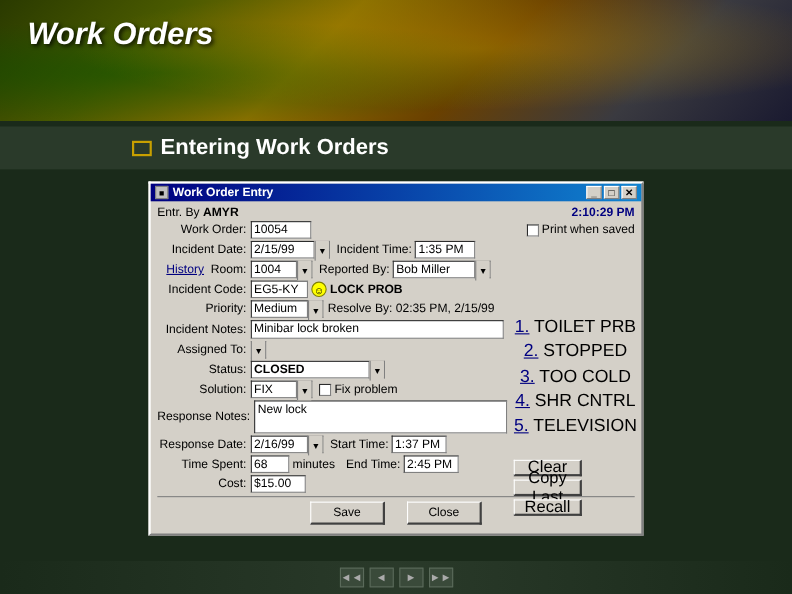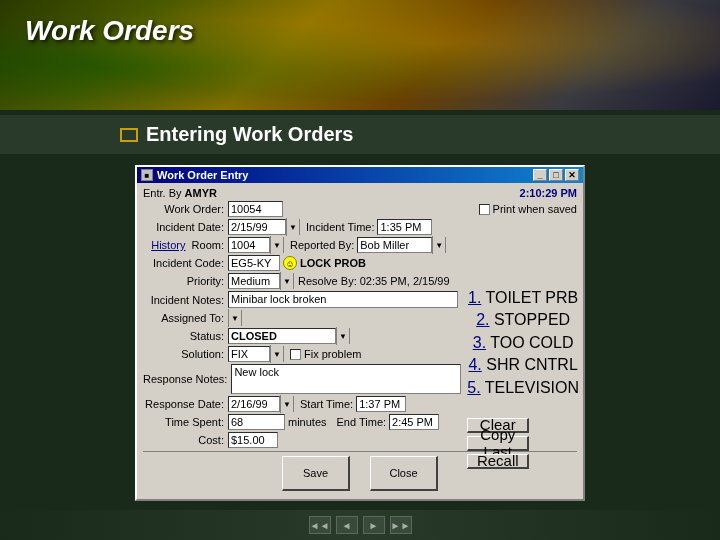--- a/index.html
+++ b/index.html
@@ -180,21 +180,20 @@
       border: 1px inset #808080;
       background: white;
       height: 16px;
       font-size: 11px;
       padding: 0 2px;
       font-family: Arial, sans-serif;
     }
     .select-wrapper {
       position: relative;
       display: inline-flex;
-      align-items: center;
     }
     .select-wrapper::after {
       content: '▼';
       position: absolute;
       right: 1px;
       font-size: 8px;
       pointer-events: none;
       background: #d4d0c8;
       border-left: 1px solid #808080;
       padding: 2px 2px;
@@ -245,21 +244,21 @@
     .bottom-btns {
       display: flex;
       justify-content: center;
       gap: 20px;
       padding: 4px 0 4px 0;
       border-top: 1px solid #808080;
       margin-top: 3px;
     }
     .win-bottom-btn {
       width: 68px;
-      height: 35px;
+      height: 21px;
       background: #d4d0c8;
       border: 1px solid #808080;
       border-top: 1px solid #ffffff;
       border-left: 1px solid #ffffff;
       border-bottom: 2px solid #404040;
       border-right: 2px solid #404040;
       font-size: 11px;
       cursor: pointer;
       display: flex;
       align-items: center;
@@ -412,21 +411,21 @@
       <div class="select-wrapper">
         <input class="form-input" style="width: 52px;" value="2/16/99">
         <span style="display:inline-block;width:14px;height:16px;border:1px solid #808080;border-left:none;background:#d4d0c8;font-size:8px;text-align:center;line-height:16px;cursor:pointer;">▼</span>
       </div>
       <span style="margin-left:6px;">Start Time:</span>
       <input class="form-input" style="width: 50px; margin-left: 3px;" value="1:37 PM">
     </div>
 
     <div class="form-row">
       <span class="form-label">Time Spent:</span>
-      <input class="form-input" style="width: 57px;" value="68">
+      <input class="form-input" style="width: 35px;" value="68">
       <span style="margin-left:3px;">minutes</span>
       <span style="margin-left:10px;">End Time:</span>
       <input class="form-input" style="width: 50px; margin-left: 3px;" value="2:45 PM">
     </div>
 
     <div class="form-row">
       <span class="form-label">Cost:</span>
       <input class="form-input" style="width: 50px;" value="$15.00">
     </div>
 

